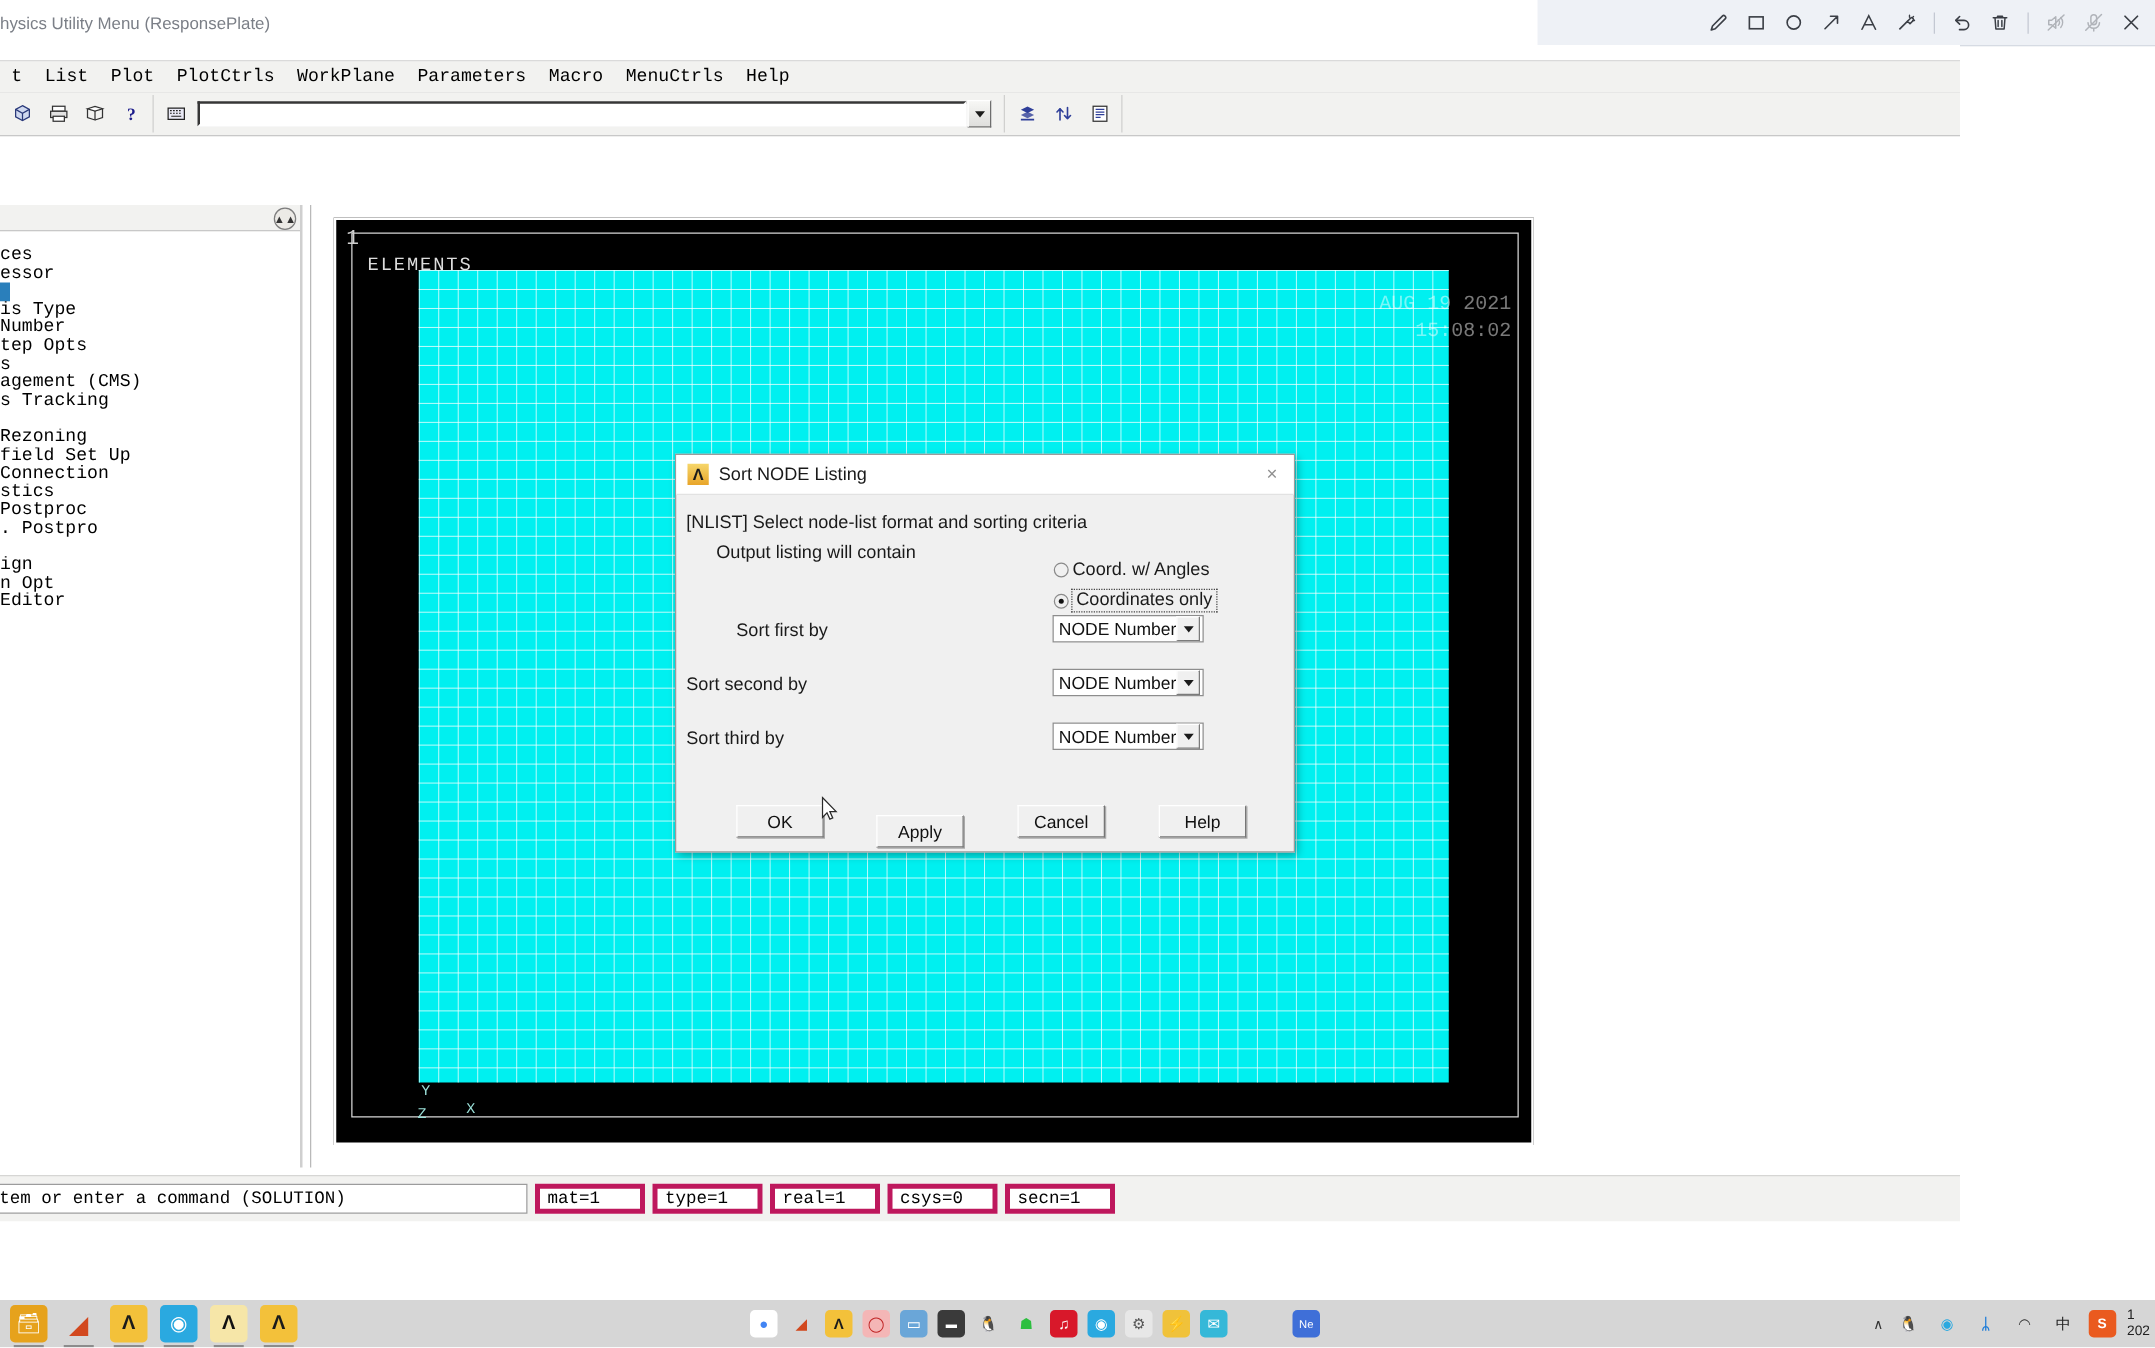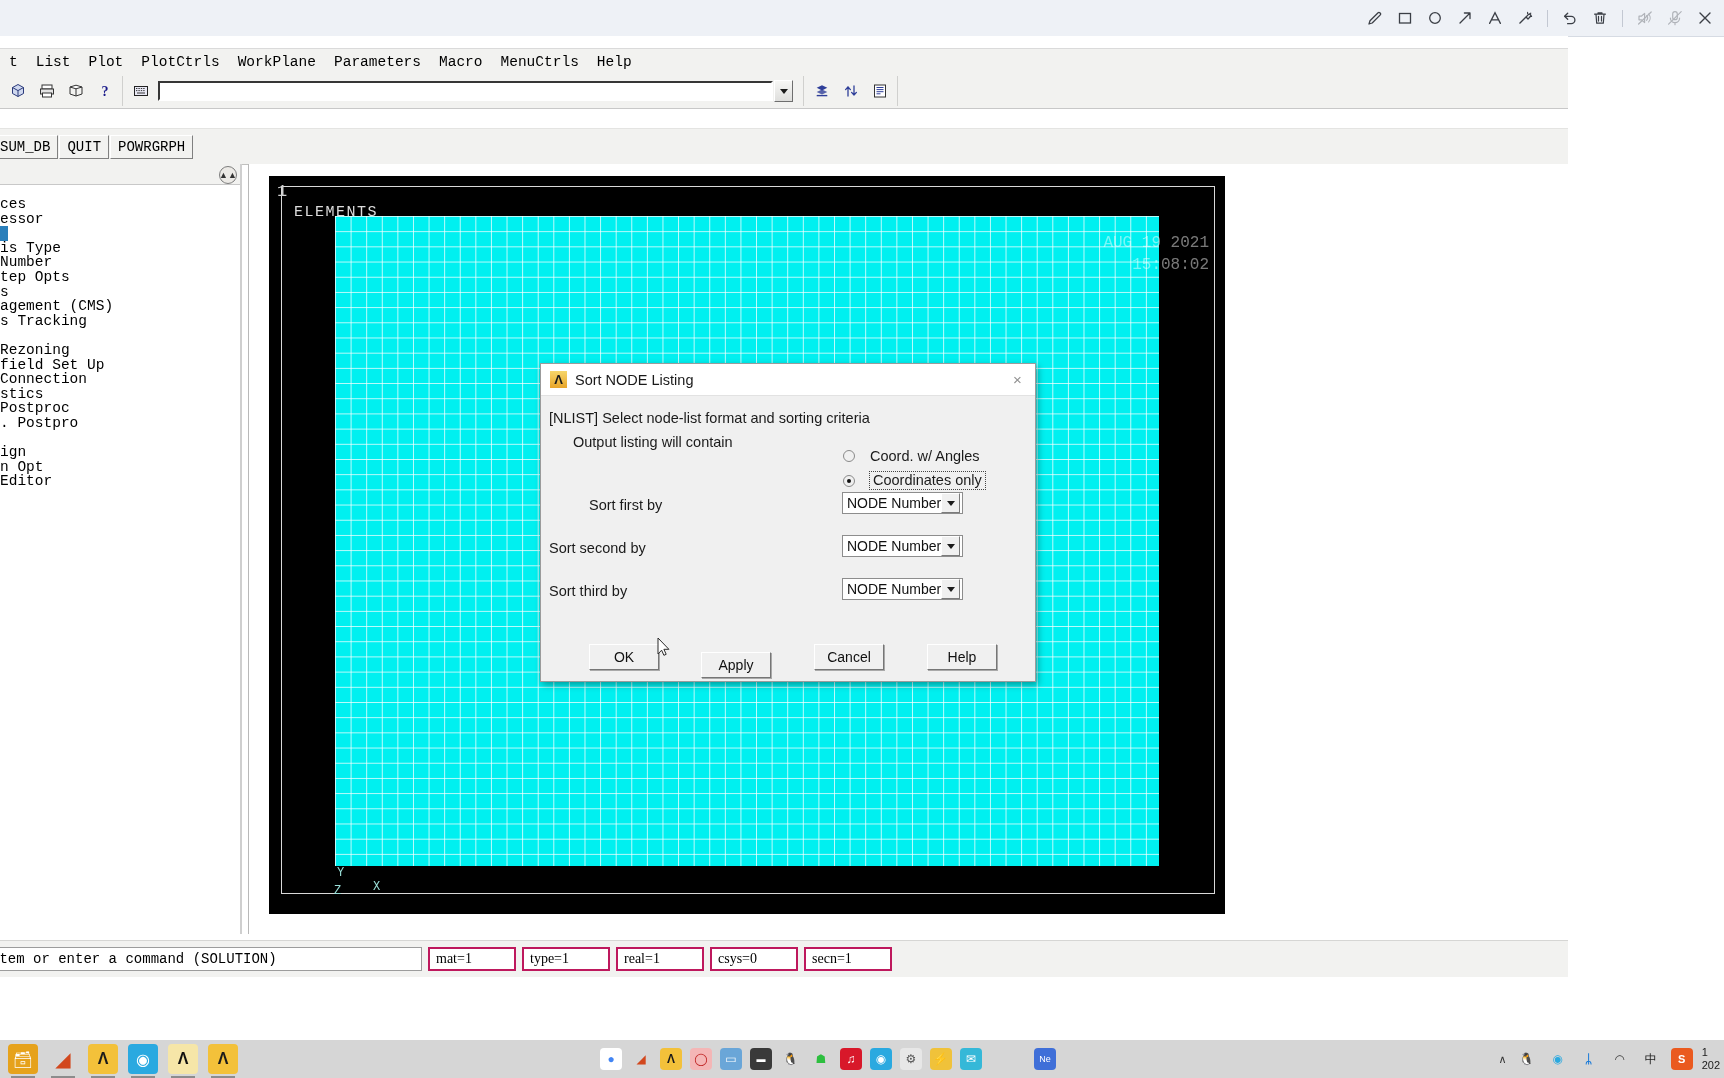--- a/index.html
+++ b/index.html
@@ -237,26 +237,25 @@
     background: #ffffff;
     border: 1px solid #9c9c9c;
     display: flex; align-items: center;
     padding-left: 0px; box-sizing: border-box;
     margin-left: -10px;
     overflow: hidden; white-space: nowrap;
   }
   .status-cell {
     height: 24px; min-width: 88px;
     background: #ffffff;
-    border: 2px solid #be185d;
+    border: 4px solid #be185d;
     display: flex; align-items: center;
     padding: 0 6px; box-sizing: border-box;
     margin-left: 6px;
     white-space: nowrap;
-    font-family: Liberation Serif, serif;
   }
 
   
   .dlg {
     position: absolute;
     left: 540px; top: 327px;
     width: 494px; height: 317px;
     background: #f0f0f0;
     border: 1px solid #9b9b9b;
     box-shadow: 2px 3px 7px rgba(0,0,0,0.35);
@@ -290,21 +289,21 @@
   }
   .dlg-body { position: relative; height: 352px; }
   .dlg-line {
     position: absolute;
     font-family: "Liberation Sans", sans-serif;
     font-size: 14.5px; color: #1a1a1a;
     white-space: nowrap;
   }
   .radio-row {
     position: absolute;
-    display: flex; align-items: center; gap: 15px;
+    display: flex; align-items: center; gap: 3px;
   }
   .radio {
     width: 12px; height: 12px; border-radius: 50%;
     border: 1px solid #8a8a8a;
     background: #f0f0f0;
     display: flex; align-items: center; justify-content: center;
     box-sizing: border-box;
   }
   .radio .dot {
     width: 4px; height: 4px; border-radius: 50%;
@@ -390,20 +389,21 @@
     text-align: left; cursor: default;
   }
   .chev { font-size: 11px; color: #333; cursor: default; }
 </style>
 </head>
 <body>
 
 <div id="screen">
 
   <div class="capture-bar">
+    <div class="capture-title">hysics Utility Menu (ResponsePlate)</div>
     <div class="capture-tools">
 
       <div class="ctool">
         <svg width="18" height="18" viewBox="0 0 18 18">
             <path d="M3 15l1-3.2L12.1 3.7a1.2 1.2 0 0 1 1.7 0l.5.5a1.2 1.2 0 0 1 0 1.7L6.2 14 3 15z" fill="none" stroke="#3b3f46" stroke-width="1.3" stroke-linejoin="round"></path>
           </svg>
       </div>
       <div class="ctool">
         <svg width="18" height="18" viewBox="0 0 18 18">
             <rect x="3.5" y="4.5" width="11" height="9.5" fill="none" stroke="#3b3f46" stroke-width="1.3"></rect>
@@ -538,25 +538,20 @@
         </div>
         <div class="tb-btn">
           <svg width="18" height="18" viewBox="0 0 18 18">
               <rect x="3.5" y="3" width="11" height="12" fill="#fff" stroke="#333" stroke-width="1"></rect>
               <path d="M5.5 5.5h7M5.5 7.6h7M5.5 9.7h7M5.5 11.8h4" stroke="#2f3f99" stroke-width="1"></path>
             </svg>
         </div>
       </div>
     </div>
 
-    <div class="abbr-bar">
-      <div class="abbr-btn" style="margin-left:-8px;">SUM_DB</div>
-      <div class="abbr-btn">QUIT</div>
-      <div class="abbr-btn">POWRGRPH</div>
-    </div>
 
     <div class="tree-dock">
       <div class="tree-header">
         <div class="tree-pin">▲▲</div>
       </div>
       <div class="tree-list">
         <div class="tree-item">ces</div>
         <div class="tree-item">essor</div>
         <div class="tree-item sel"></div>
         <div class="tree-item">is Type</div>

